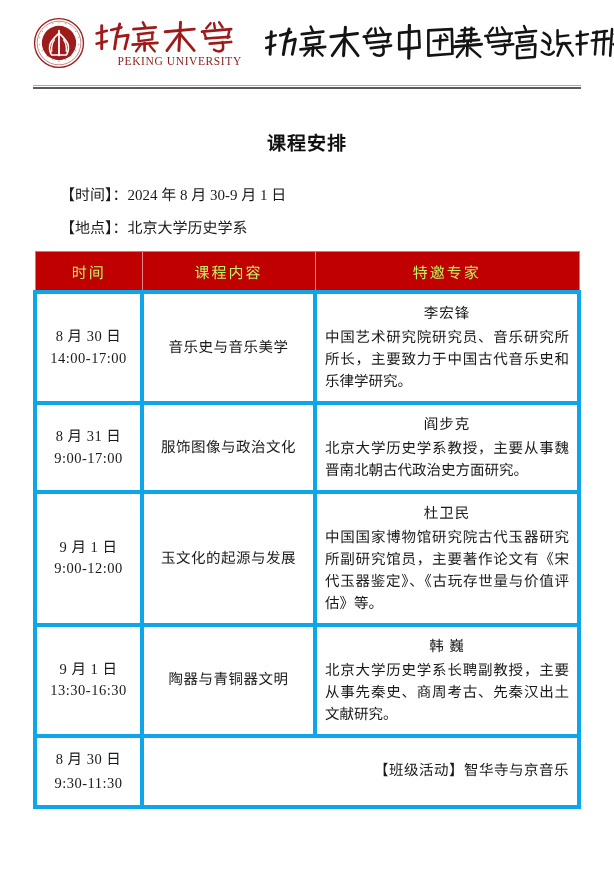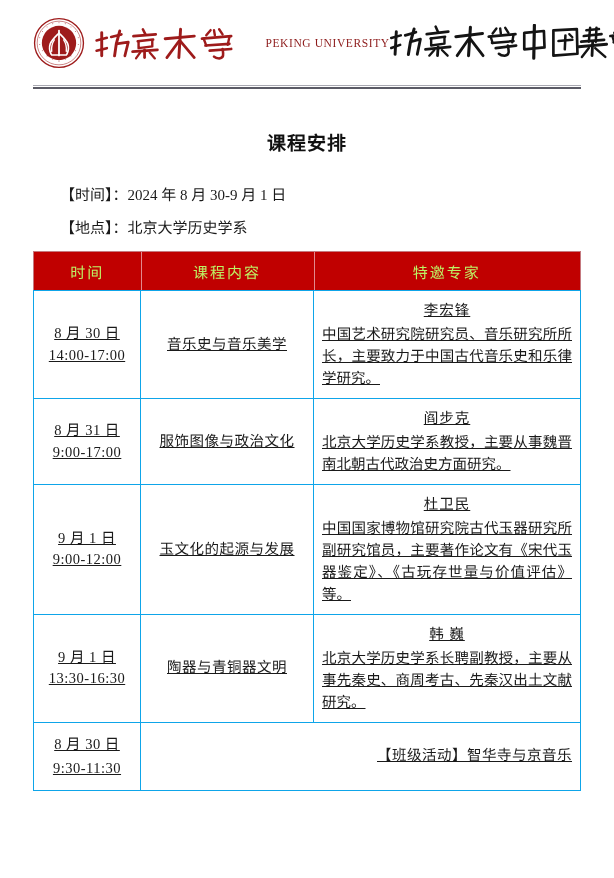--- a/index.html
+++ b/index.html
@@ -36,21 +36,21 @@
     flex: 0 0 auto;
   }
   .seal {
     width: 52px;
     height: 52px;
     flex: 0 0 auto;
     margin-right: 9px;
   }
   .logo-wordmark {
     display: flex;
-    flex-direction: row;
+    flex-direction: column;
     align-items: center;
     line-height: 1;
   }
   .logo-cn {
     height: 36px;
     display: block;
   }
   .logo-en {
     font-family: "Liberation Serif", "DejaVu Serif", serif;
     font-size: 11.5px;
@@ -148,27 +148,26 @@
     padding: 0;
     text-align: center;
     vertical-align: middle;
     border: none;
   }
   table.schedule thead th.sep-left {
     box-shadow: inset 1px 0 0 #e2898d;
   }
 
   table.schedule tbody td {
-    border: 1px solid #0ea5e9;
+    border: 4px solid #0ea5e9;
     font-size: 14.5px;
     line-height: 1.5;
     padding: 9px 8px;
     vertical-align: middle;
     color: #1a1a1a;
-    text-decoration: underline;
   }
   td.cell-time {
     text-align: center;
     white-space: nowrap;
     letter-spacing: 0.5px;
     font-size: 14.5px;
     line-height: 1.7;
   }
   td.cell-time .time-date { display: block; }
   td.cell-time .time-range { display: block; }

